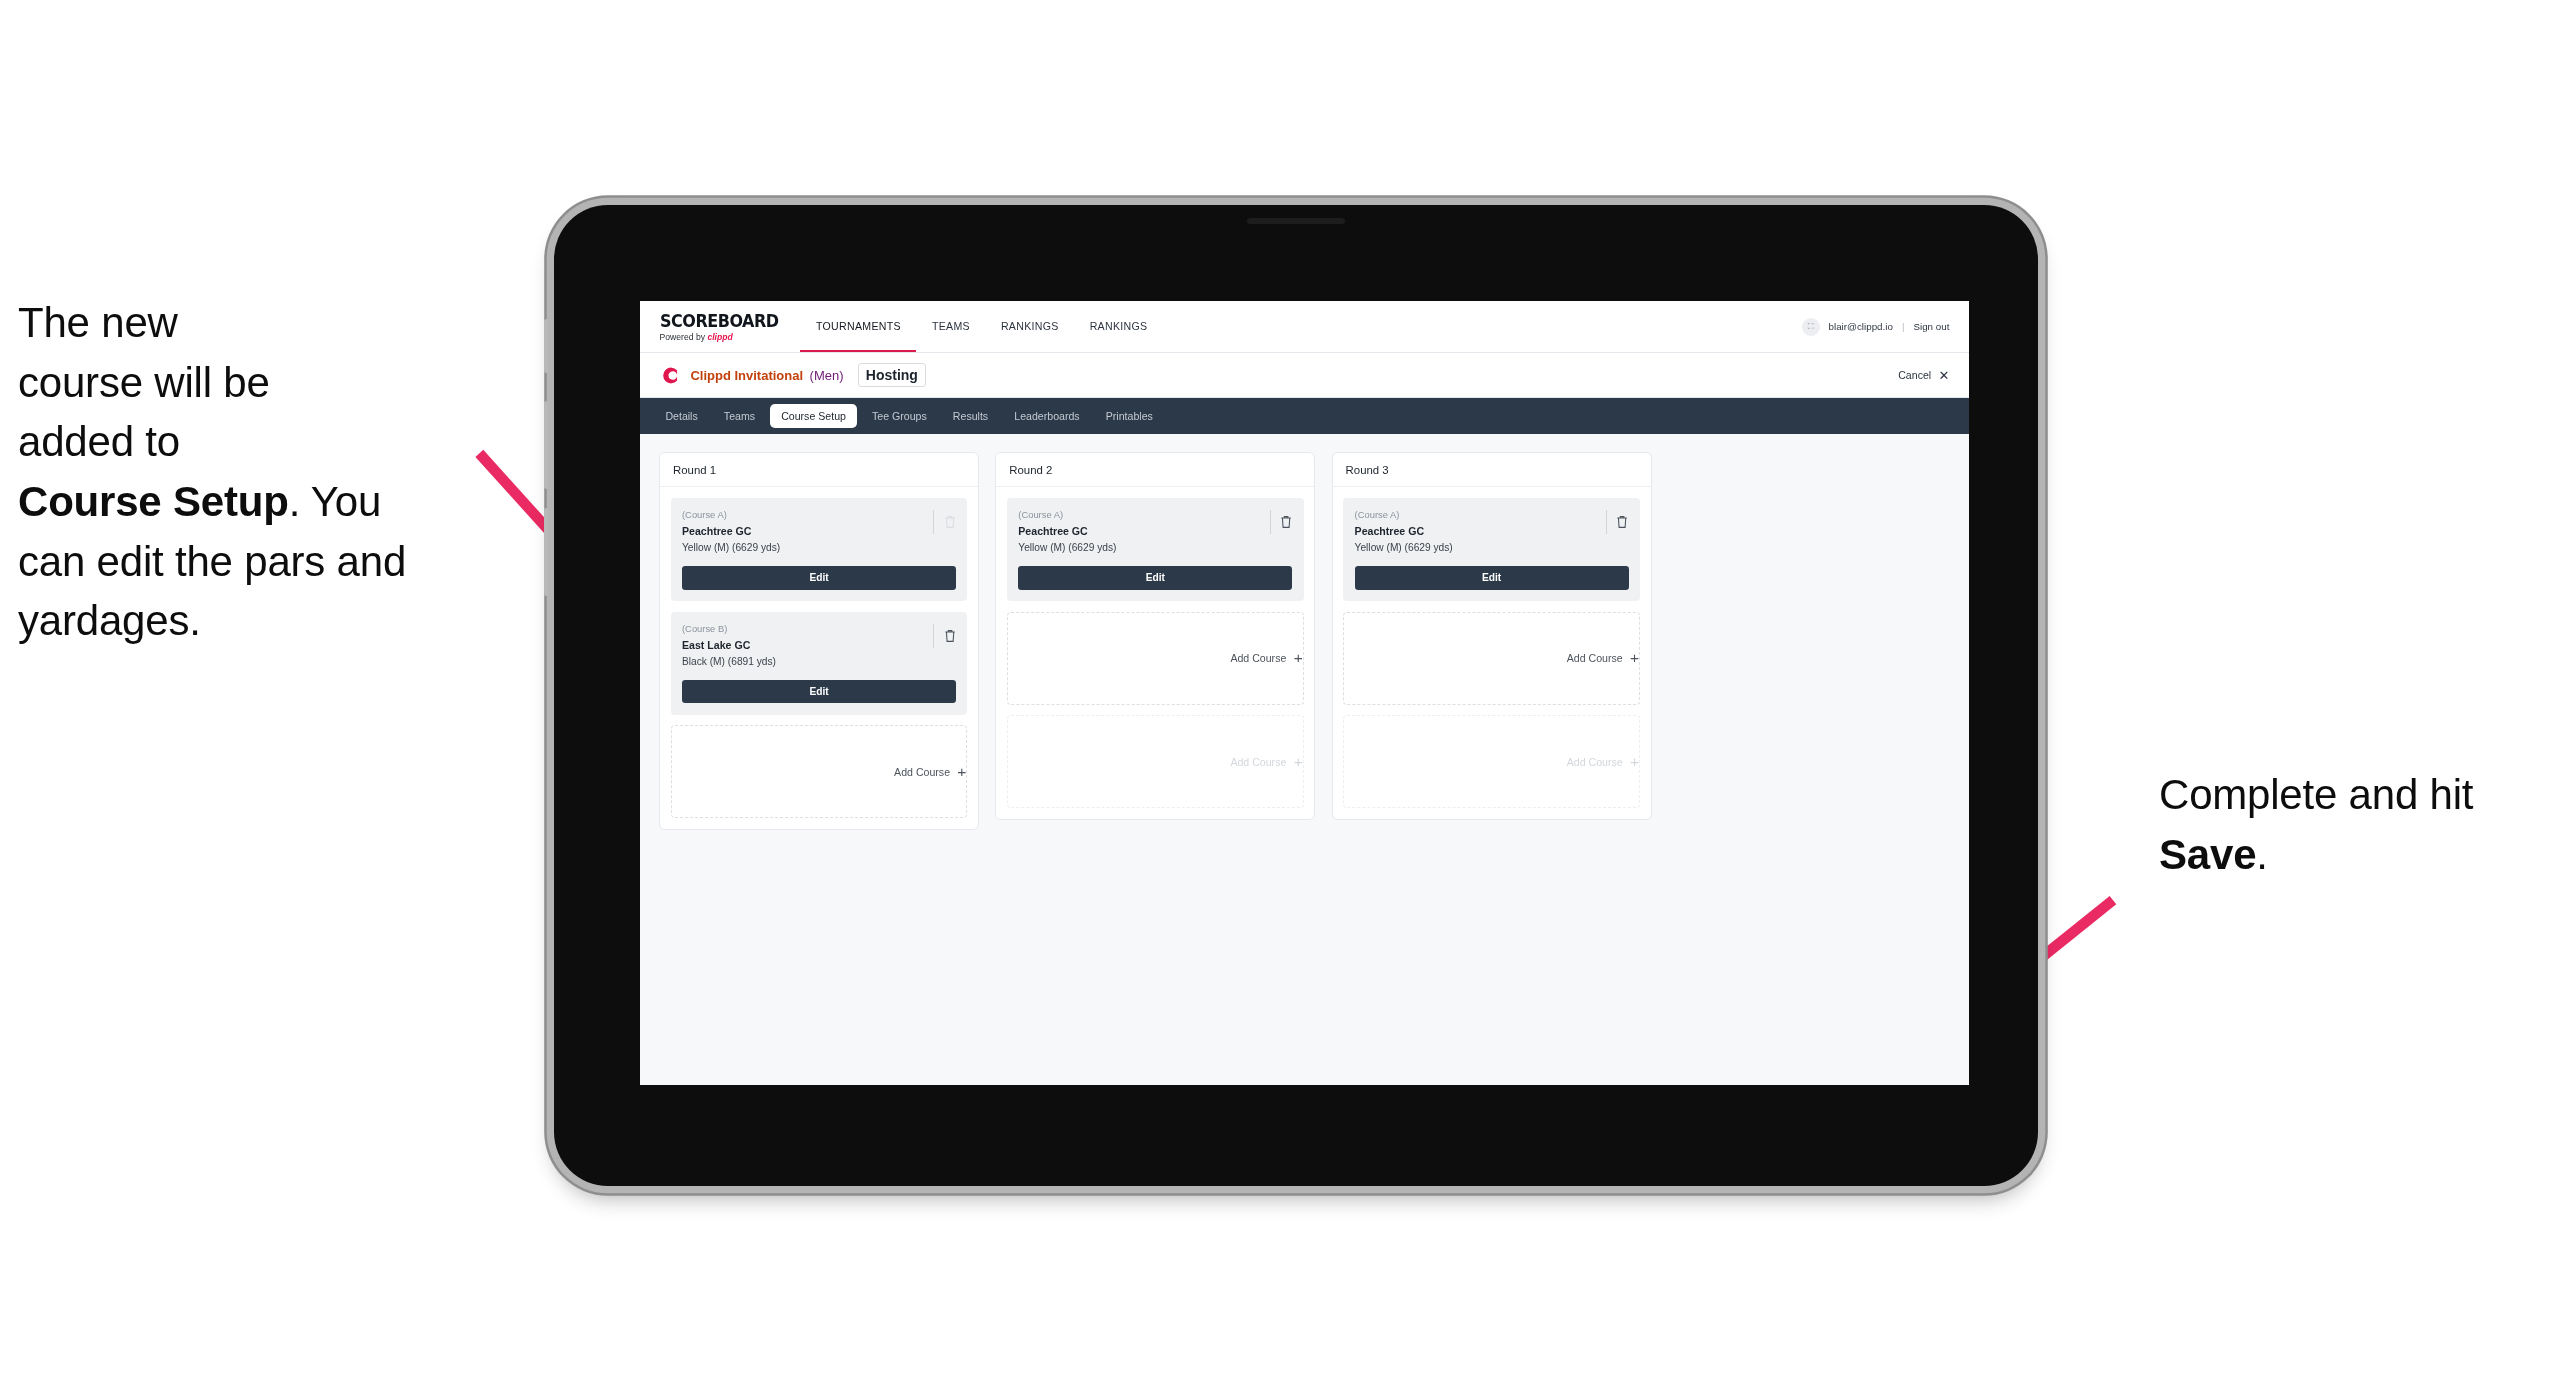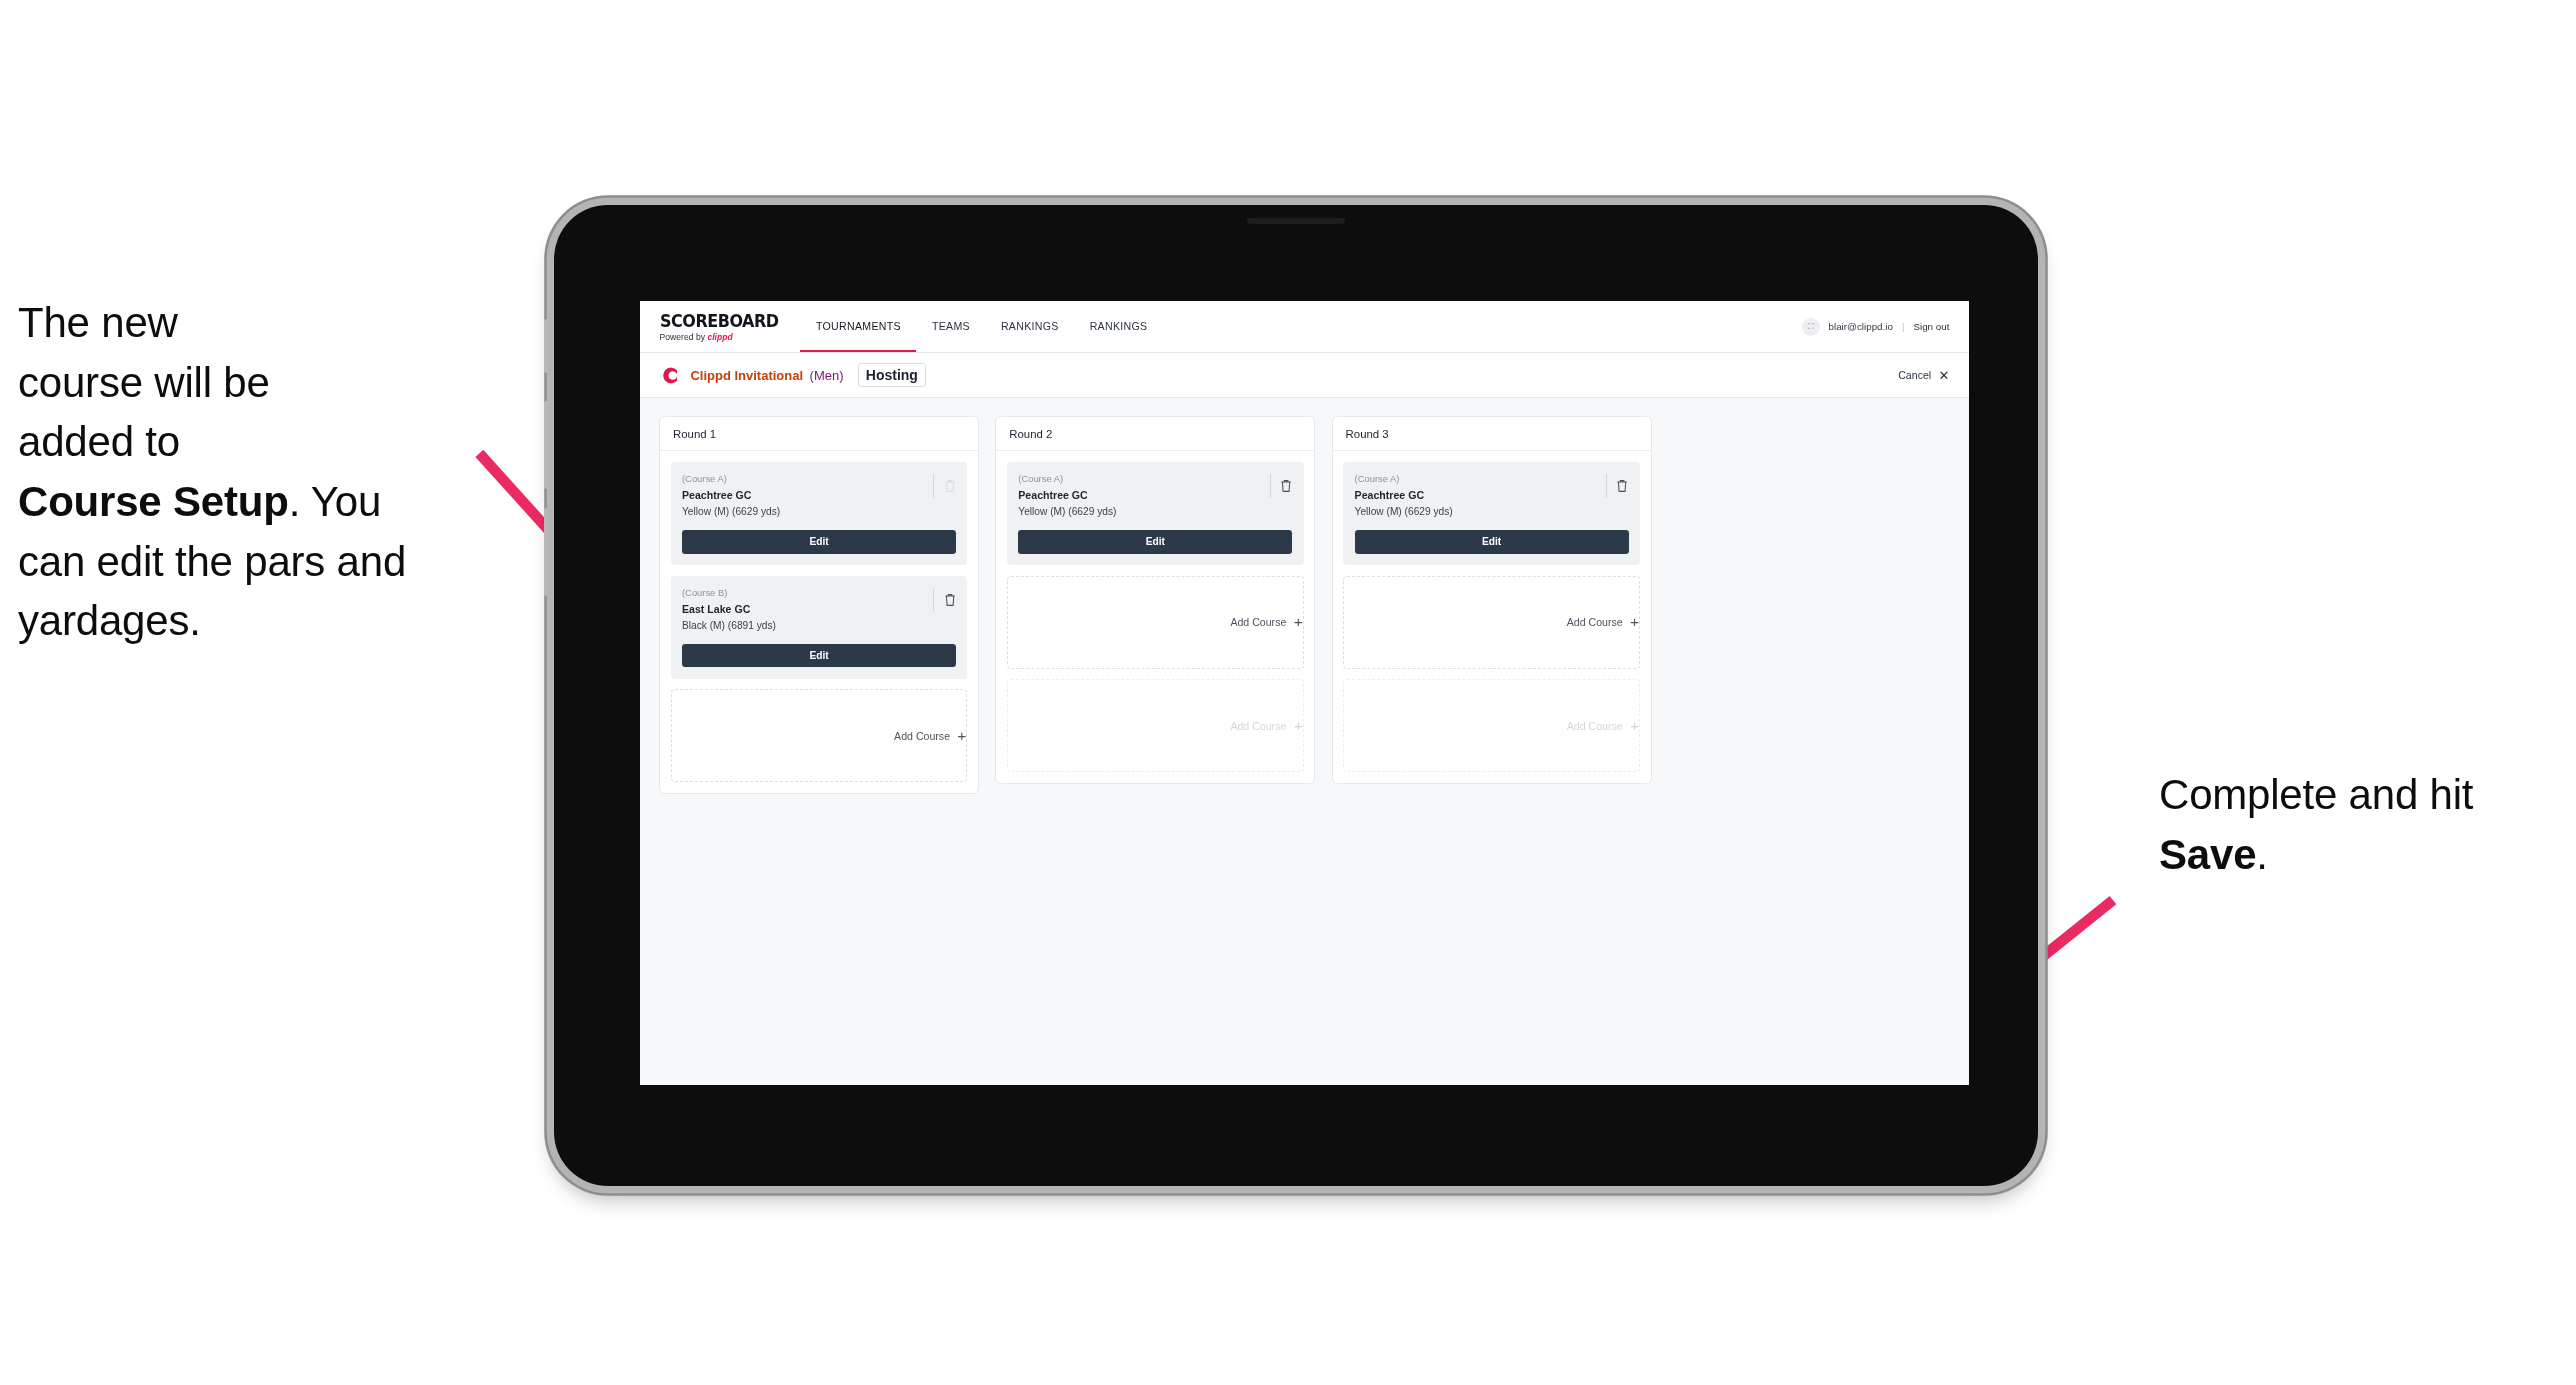--- a/index.html
+++ b/index.html
@@ -404,20 +404,29 @@
       </svg>
       <span id="tournament-name">Clippd Invitational</span>
       <span id="tournament-gender">(Men)</span>
       <span id="hosting-badge">Hosting</span>
       <div id="title-bar-right">
         <span>Cancel</span>
         <span id="cancel-x">✕</span>
       </div>
     </div>
 
+    <div id="section-tabs">
+      <div class="section-tab">Details</div>
+      <div class="section-tab">Teams</div>
+      <div class="section-tab active">Course Setup</div>
+      <div class="section-tab">Tee Groups</div>
+      <div class="section-tab">Results</div>
+      <div class="section-tab">Leaderboards</div>
+      <div class="section-tab">Printables</div>
+    </div>
 
     <div id="content-area">
 
       <div class="round-column">
         <div class="round-header">Round 1</div>
         <div class="round-body">
 
           <div class="course-card">
             <div class="course-card-top">
               <div class="course-card-text">

